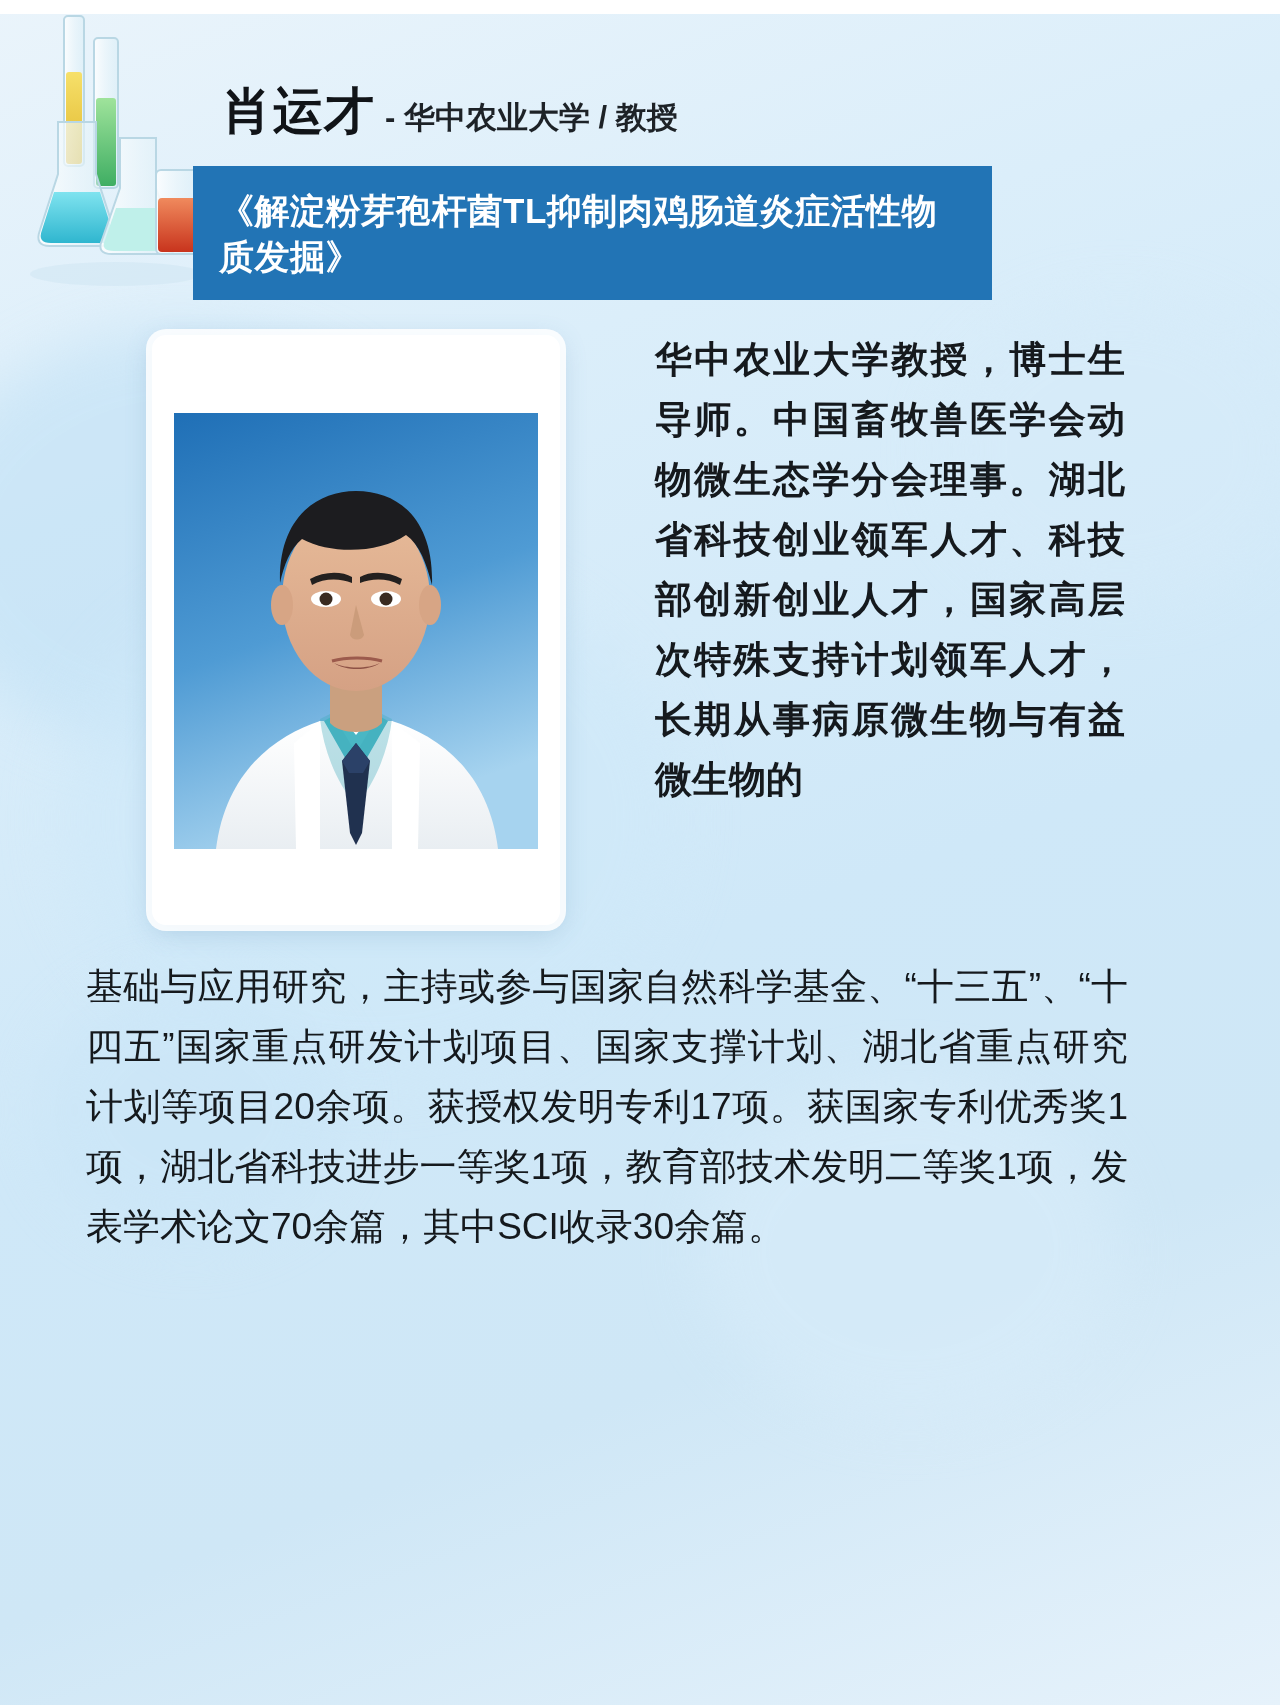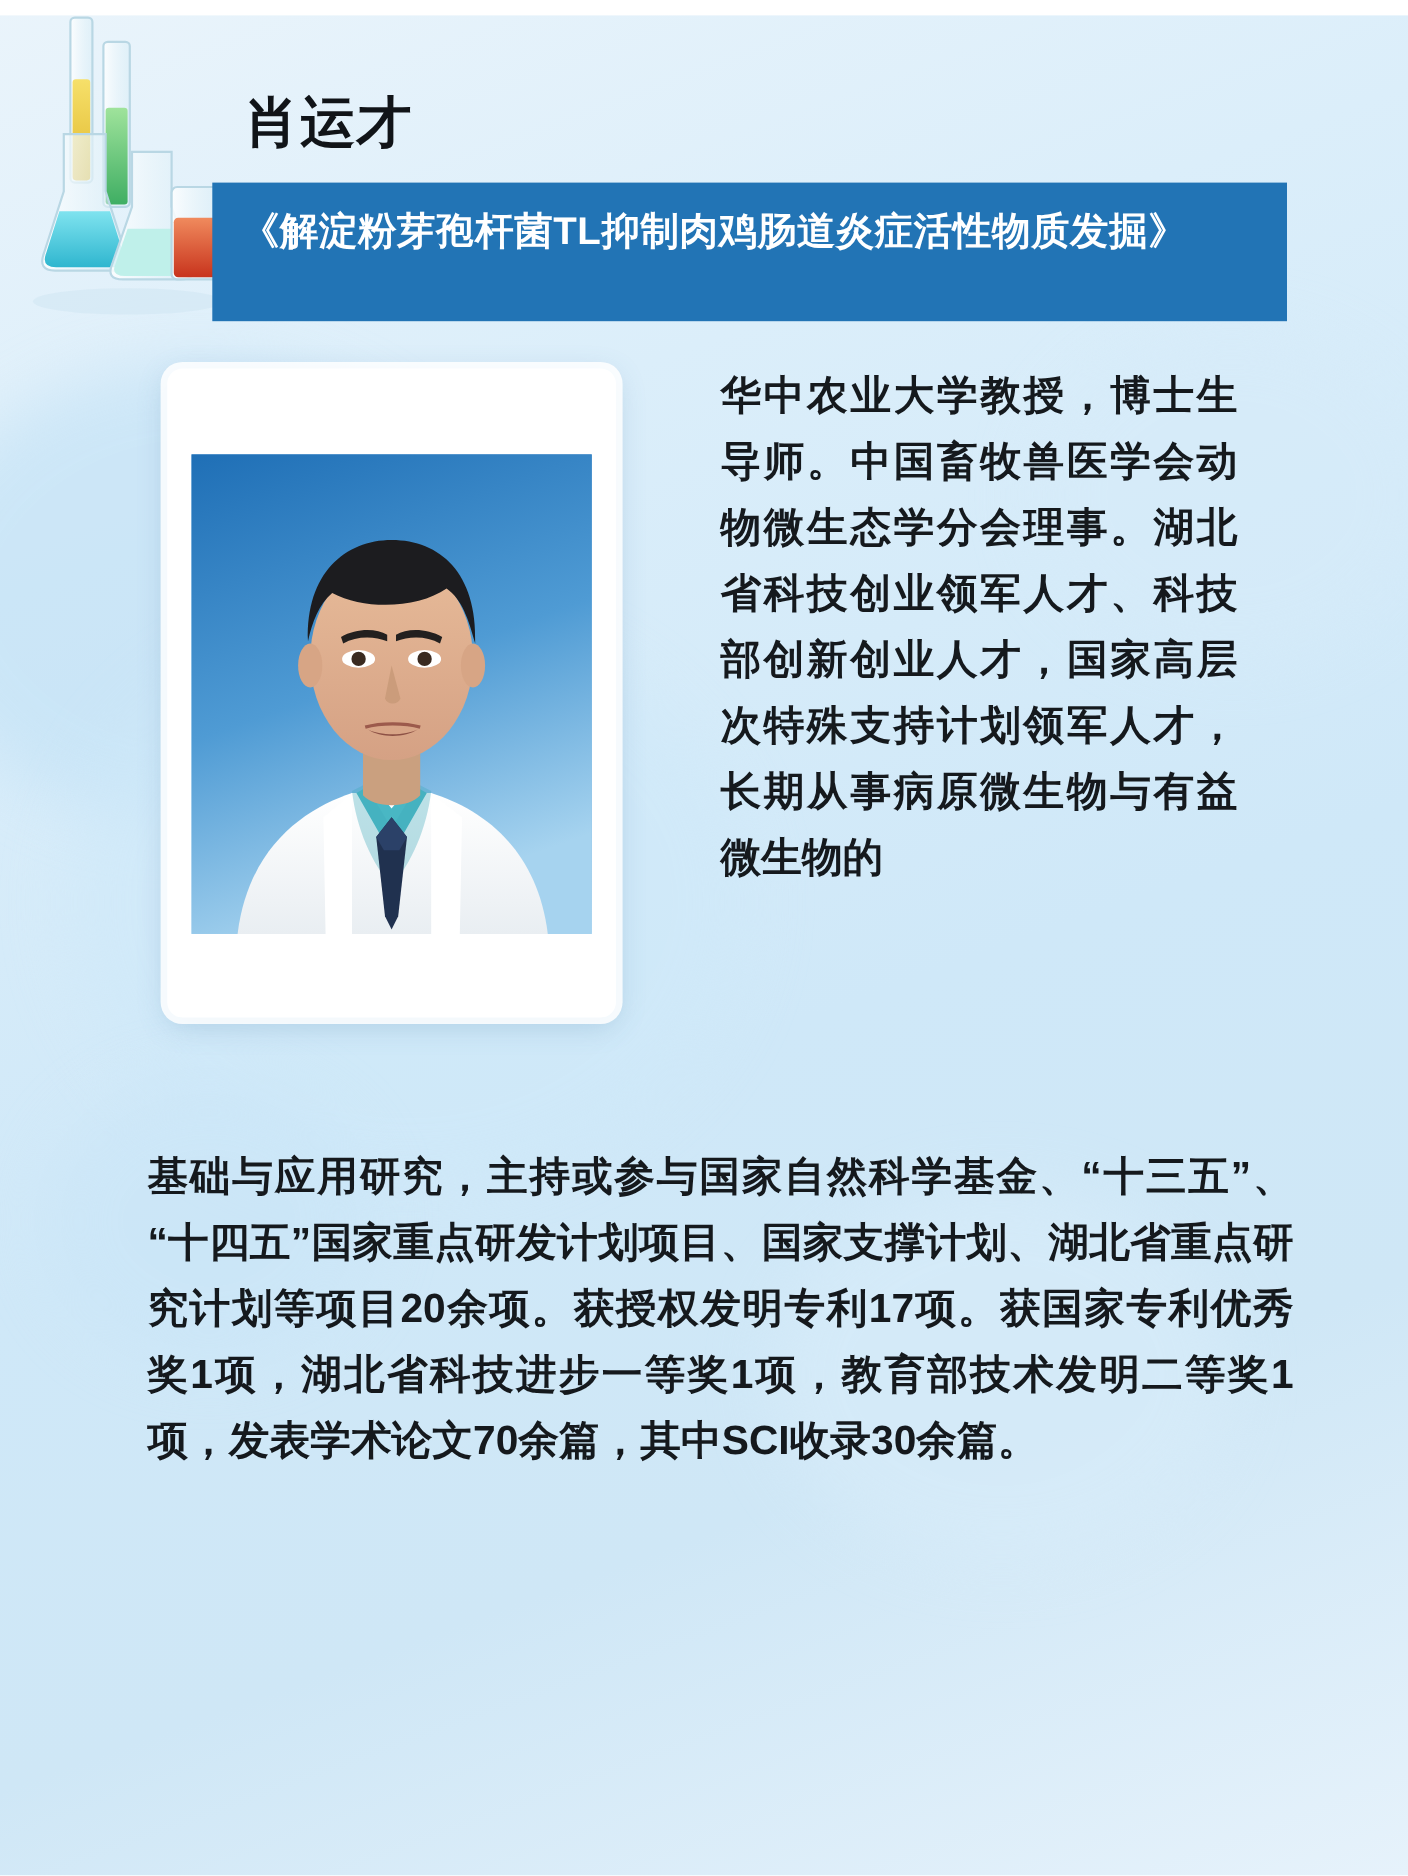--- a/index.html
+++ b/index.html
@@ -74,21 +74,21 @@
   .speaker-affil {
     font-size: 31px;
     font-weight: 700;
     color: #1d2227;
   }
 
   .title-banner {
     position: absolute;
     left: 193px;
     top: 166px;
-    width: 977px;
+    width: 799px;
     min-height: 126px;
     background: #2274b5;
     box-sizing: border-box;
     padding: 22px 26px 20px 26px;
   }
   .title-banner .title-text {
     color: #ffffff;
     font-size: 35px;
     font-weight: 700;
     line-height: 1.32;
@@ -126,29 +126,28 @@
     font-size: 37px;
     line-height: 1.62;
     color: #15191d;
     font-weight: 700;
     text-align: justify;
     text-justify: inter-ideograph;
   }
   .bio-rest {
     position: absolute;
     left: 86px;
-    top: 1040px;
+    top: 957px;
     width: 1042px;
     font-size: 37px;
     line-height: 1.62;
     color: #15191d;
-    font-weight: 700;
+    font-weight: 400;
     text-align: justify;
     text-justify: inter-ideograph;
-    margin-left: 48px;
   }
 </style>
 </head>
 <body>
 
 <div class="poster">
 
   <div class="top-strip"></div>
 
   <div class="blob b1"></div>
@@ -196,20 +195,21 @@
 
       <rect x="128" y="168" width="44" height="84" rx="5" fill="url(#gglass)" stroke="#b9d7e4" stroke-width="2"></rect>
       <rect x="130" y="196" width="40" height="54" rx="4" fill="url(#gred)"></rect>
 
       <ellipse cx="88" cy="272" rx="86" ry="12" fill="#cfe6f2" opacity=".55"></ellipse>
     </svg>
   </div>
 
   <div class="header-name-row">
     <span class="speaker-name">肖运才</span>
+    <span class="speaker-affil">- 华中农业大学 / 教授</span>
   </div>
 
   <div class="title-banner">
     <div class="title-text">《解淀粉芽孢杆菌TL抑制肉鸡肠道炎症活性物质发掘》</div>
   </div>
 
   <div class="portrait-frame">
     <div class="portrait-inner">
       <svg class="portrait-svg" viewBox="0 0 364 436" xmlns="http://www.w3.org/2000/svg">
         <defs>

